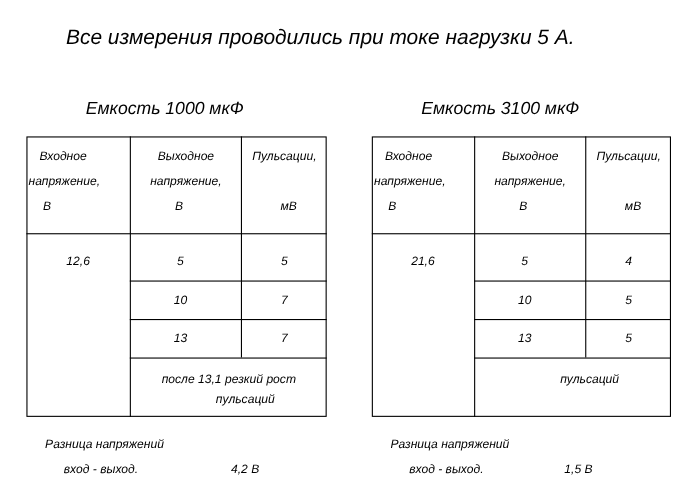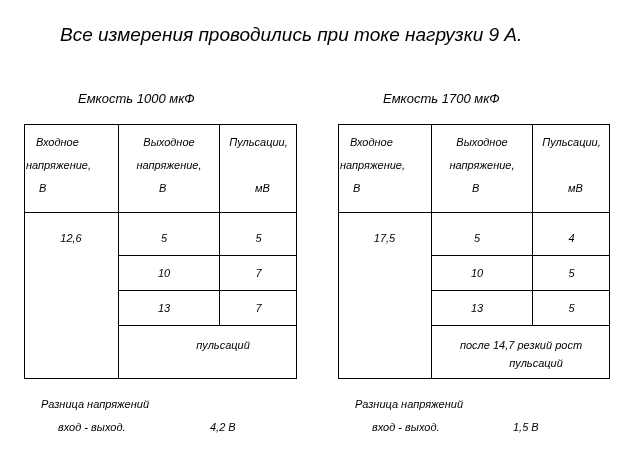--- a/index.html
+++ b/index.html
@@ -1,29 +1,29 @@
 <!DOCTYPE html>
 <html><head>
 <meta charset="utf-8">
 <style>
   html,body{margin:0;padding:0;background:#fff;}
   body{width:632px;height:457px;position:relative;overflow:hidden;
        font-family:"Liberation Sans",sans-serif;font-style:italic;color:#000;}
   .abs{position:absolute;white-space:nowrap;}
   .title{left:60px;top:24px;font-size:19px;}
-  .cap{font-size:13px;top:91px;font-style:italic;}
+  .cap{font-size:16px;top:91px;font-style:italic;}
   .tbl{position:absolute;border:1px solid #000;box-sizing:border-box;}
   .line{position:absolute;background:#000;}
   .cell{position:absolute;font-size:11px;text-align:center;}
   .foot{font-size:11px;}
 </style>
 </head>
 <body>
 
-<div class="abs title">Все измерения проводились при токе нагрузки 9 А.</div>
+<div class="abs title">Все измерения проводились при токе нагрузки 5 А.</div>
 
 <div class="abs cap" style="left:78px">Емкость 1000 мкФ</div>
 <div class="tbl" style="left:24px;top:124px;width:273px;height:255px"></div>
 <div class="line" style="left:118px;top:124px;width:1px;height:255px"></div>
 <div class="line" style="left:219px;top:124px;width:1px;height:201px"></div>
 <div class="line" style="left:24px;top:212px;width:273px;height:1px"></div>
 <div class="line" style="left:118px;top:255px;width:179px;height:1px"></div>
 <div class="line" style="left:118px;top:290px;width:179px;height:1px"></div>
 <div class="line" style="left:118px;top:325px;width:179px;height:1px"></div>
 
@@ -43,28 +43,29 @@
 </div>
 
 <div class="cell" style="left:24px;top:232px;width:94px">12,6</div>
 <div class="cell" style="left:119px;top:232px;width:90px">5</div>
 <div class="cell" style="left:220px;top:232px;width:77px">5</div>
 <div class="cell" style="left:119px;top:267px;width:90px">10</div>
 <div class="cell" style="left:220px;top:267px;width:77px">7</div>
 <div class="cell" style="left:119px;top:302px;width:90px">13</div>
 <div class="cell" style="left:220px;top:302px;width:77px">7</div>
 <div class="cell" style="left:119px;top:336px;width:178px;line-height:18px">
+  <div>после 13,1 резкий рост</div>
   <div style="padding-left:30px">пульсаций</div>
 </div>
 
 <div class="abs foot" style="left:41px;top:398px">Разница напряжений</div>
 <div class="abs foot" style="left:58px;top:421px">вход - выход.</div>
 <div class="abs foot" style="left:210px;top:421px">4,2 В</div>
 
-<div class="abs cap" style="left:383px">Емкость 1700 мкФ</div>
+<div class="abs cap" style="left:383px">Емкость 3100 мкФ</div>
 <div class="tbl" style="left:338px;top:124px;width:272px;height:255px"></div>
 <div class="line" style="left:431px;top:124px;width:1px;height:255px"></div>
 <div class="line" style="left:532px;top:124px;width:1px;height:201px"></div>
 <div class="line" style="left:338px;top:212px;width:272px;height:1px"></div>
 <div class="line" style="left:431px;top:255px;width:179px;height:1px"></div>
 <div class="line" style="left:431px;top:290px;width:179px;height:1px"></div>
 <div class="line" style="left:431px;top:325px;width:179px;height:1px"></div>
 
 <div class="cell" style="left:338px;top:131px;width:93px;line-height:23px">
   <div style="text-align:left;padding-left:12px">Входное</div>
@@ -74,27 +75,26 @@
 <div class="cell" style="left:432px;top:131px;width:100px;line-height:23px">
   <div>Выходное</div>
   <div>напряжение,</div>
   <div style="text-align:left;padding-left:40px">В</div>
 </div>
 <div class="cell" style="left:533px;top:131px;width:77px;line-height:23px">
   <div>Пульсации,</div>
   <div style="margin-top:23px;padding-left:8px">мВ</div>
 </div>
 
-<div class="cell" style="left:338px;top:232px;width:93px">17,5</div>
+<div class="cell" style="left:338px;top:232px;width:93px">21,6</div>
 <div class="cell" style="left:432px;top:232px;width:90px">5</div>
 <div class="cell" style="left:533px;top:232px;width:77px">4</div>
 <div class="cell" style="left:432px;top:267px;width:90px">10</div>
 <div class="cell" style="left:533px;top:267px;width:77px">5</div>
 <div class="cell" style="left:432px;top:302px;width:90px">13</div>
 <div class="cell" style="left:533px;top:302px;width:77px">5</div>
 <div class="cell" style="left:432px;top:336px;width:178px;line-height:18px">
-  <div>после 14,7 резкий рост</div>
   <div style="padding-left:30px">пульсаций</div>
 </div>
 
 <div class="abs foot" style="left:355px;top:398px">Разница напряжений</div>
 <div class="abs foot" style="left:372px;top:421px">вход - выход.</div>
 <div class="abs foot" style="left:513px;top:421px">1,5 В</div>
 
 </body></html>

